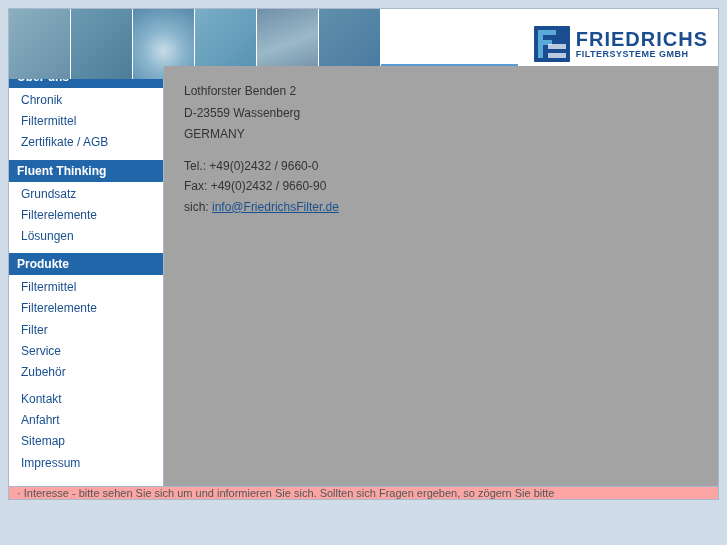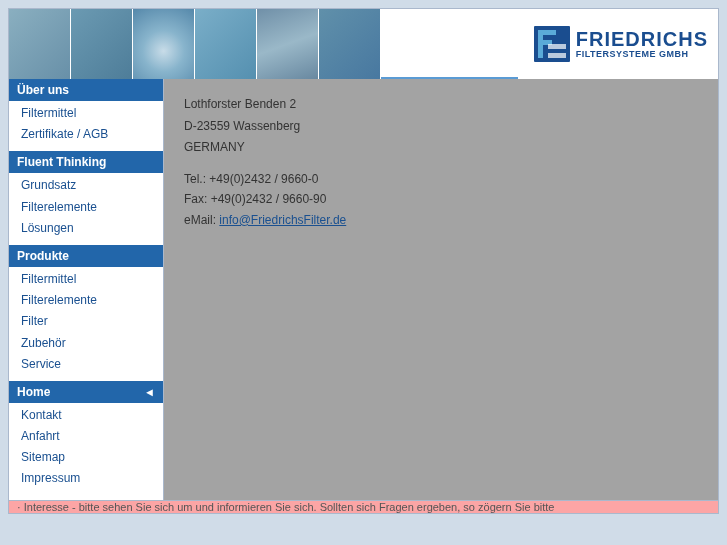--- a/index.html
+++ b/index.html
@@ -21,21 +21,21 @@
     .inner-wrapper {
       background: #fff;
       border: 1px solid #aab8cc;
     }
     
     .header {
       display: flex;
       align-items: stretch;
       background: #fff;
       border-bottom: 2px solid #5a9bd4;
-      height: 70px;
+      height: 57px;
     }
     .header-images {
       display: flex;
       flex: 1;
     }
     .header-img-cell {
       width: 62px;
       height: 70px;
       overflow: hidden;
       background: #b8cedd;
@@ -199,64 +199,61 @@
       </div>
     </div>
 
     <div class="main-layout">
 
       <div class="sidebar">
 
         <div class="nav-section-header">
           <span>Über uns</span>
         </div>
+        <a href="#" class="nav-link">Chronik</a>
         <a href="#" class="nav-link">Filtermittel</a>
         <a href="#" class="nav-link">Zertifikate / AGB</a>
         <div class="nav-spacer"></div>
 
         <div class="nav-section-header">
           <span>Fluent Thinking</span>
         </div>
         <a href="#" class="nav-link">Grundsatz</a>
         <a href="#" class="nav-link">Filterelemente</a>
         <a href="#" class="nav-link">Lösungen</a>
         <div class="nav-spacer"></div>
 
         <div class="nav-section-header">
           <span>Produkte</span>
         </div>
         <a href="#" class="nav-link">Filtermittel</a>
         <a href="#" class="nav-link">Filterelemente</a>
         <a href="#" class="nav-link">Filter</a>
+        <a href="#" class="nav-link">Service</a>
         <a href="#" class="nav-link">Zubehör</a>
-        <a href="#" class="nav-link">Service</a>
         <div class="nav-spacer"></div>
 
-        <div class="nav-section-header active-home">
-          <span>Home</span>
-          <span class="nav-arrow">◄</span>
-        </div>
         <a href="#" class="nav-link">Kontakt</a>
         <a href="#" class="nav-link">Anfahrt</a>
         <a href="#" class="nav-link">Sitemap</a>
         <a href="#" class="nav-link">Impressum</a>
       </div>
 
       <div class="content">
         <div class="contact-block">
           <div class="address">
             <div>Lothforster Benden 2</div>
             <div>D-23559 Wassenberg</div>
             <div>GERMANY</div>
           </div>
           <div class="contact-info">
             <div>Tel.:  +49(0)2432 / 9660-0</div>
             <div>Fax:  +49(0)2432 / 9660-90</div>
             <div>
-              <span>eMail: </span><a href="mailto:info@FriedrichsFilter.de">info@FriedrichsFilter.de</a>
+              <span>sich: </span><a href="mailto:info@FriedrichsFilter.de">info@FriedrichsFilter.de</a>
             </div>
           </div>
         </div>
       </div>
 
     </div>
 
     <div class="bottom-bar">
       <span>· Interesse - bitte sehen Sie sich um und informieren Sie sich. Sollten sich Fragen ergeben, so zögern Sie bitte</span>
     </div>

